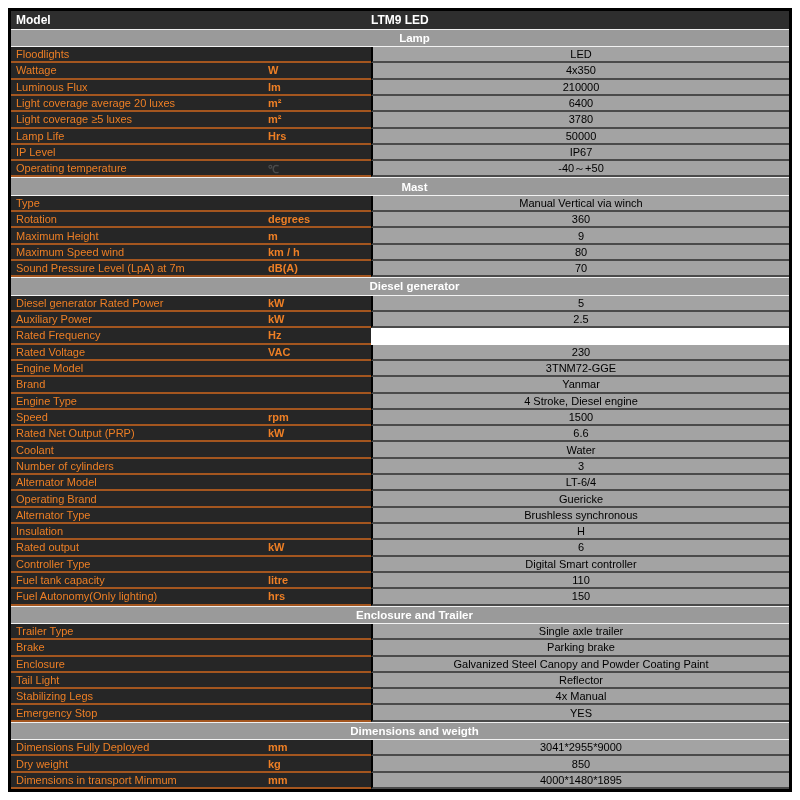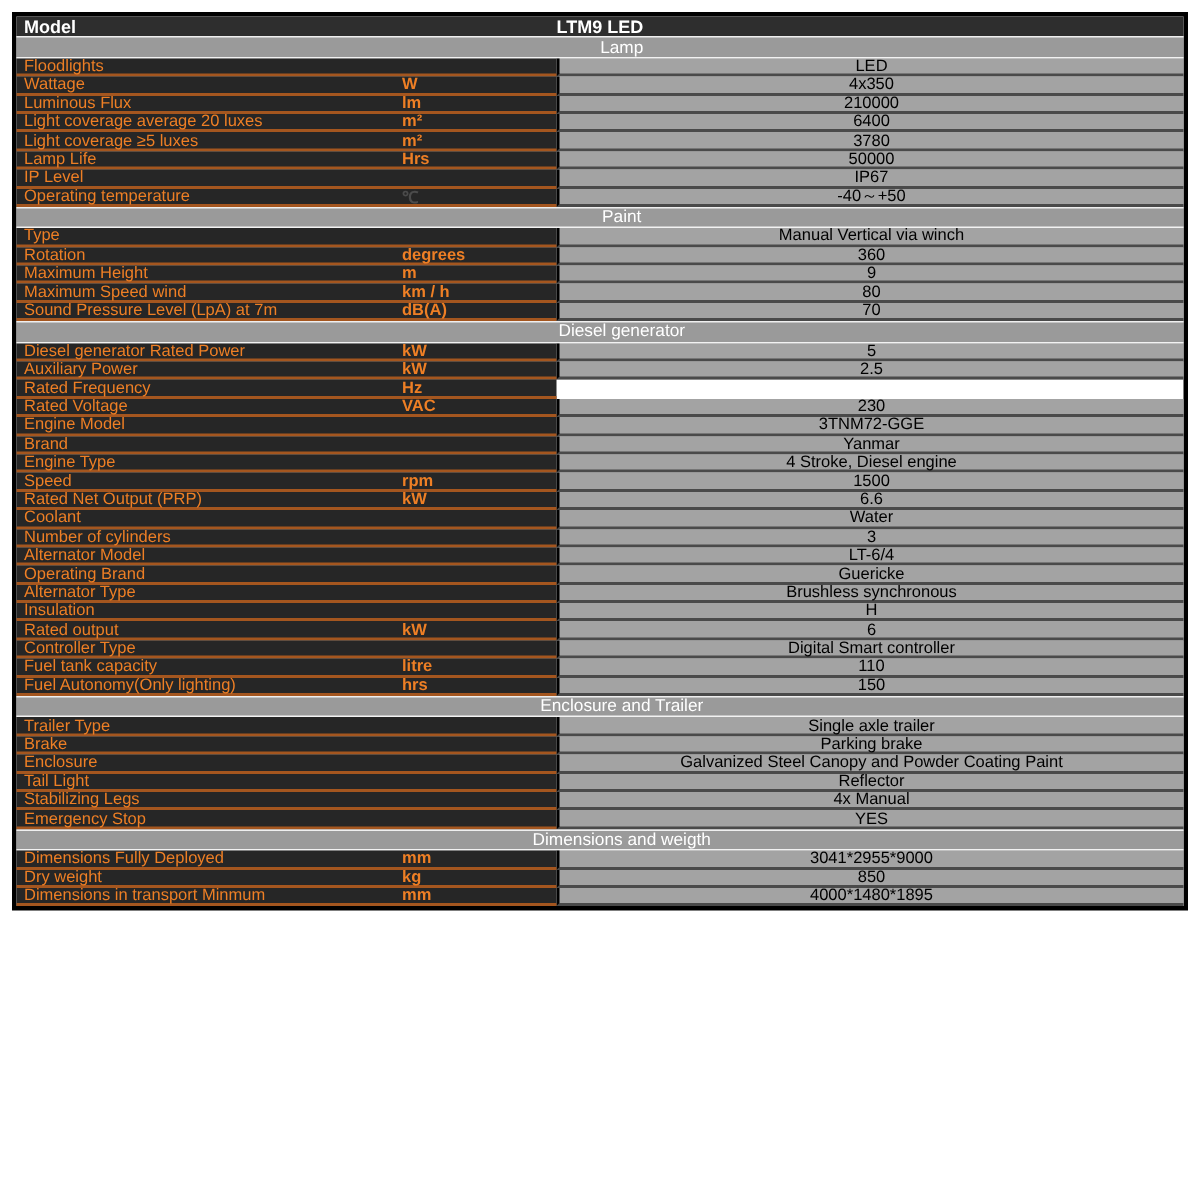--- a/index.html
+++ b/index.html
@@ -6,21 +6,21 @@
     margin: 0; padding: 0;
     width: 800px; height: 800px;
     background: #ffffff;
     font-family: "Liberation Sans", sans-serif;
     position: relative;
     overflow: hidden;
   }
   .spec-table {
     position: absolute;
     left: 8px; top: 8px;
-    width: 784px; height: 599px;
+    width: 784px; height: 784px;
     box-sizing: border-box;
     border: 3px solid var(--outer-border, #000);
     display: flex;
     flex-direction: column;
     background: #fff;
   }
   .row {
     display: flex;
     flex: 1;
     min-height: 0;
@@ -54,21 +54,21 @@
   
   .section-row {
     background: var(--section-bg, #9a9a9a);
     align-items: center;
     justify-content: center;
     border-top: 1px solid #efefef;
     border-bottom: 1px solid #f2f2f2;
   }
   .section-title {
     color: #ffffff;
-    font-weight: normal;
+    font-weight: bold;
     font-size: 11.5px;
     padding-left: 29px;
   }
   
   .data-row .label-cell {
     flex: 0 0 360px;
     background: var(--dark-cell, #262626);
     border-bottom: 2px solid var(--orange-border, #a4561f);
     display: flex;
     align-items: center;
@@ -200,21 +200,21 @@
     <div class="label-cell">
       <span class="lbl">Operating temperature</span>
       <span class="unit muted">℃</span>
     </div>
     <div class="value-cell">
       <span>-40～+50</span>
     </div>
   </div>
 
   <div class="row section-row">
-    <span class="section-title">Paint</span>
+    <span class="section-title">Mast</span>
   </div>
 
   <div class="row data-row">
     <div class="label-cell">
       <span class="lbl">Type</span>
       <span class="unit"></span>
     </div>
     <div class="value-cell">
       <span>Manual Vertical via winch</span>
     </div>

